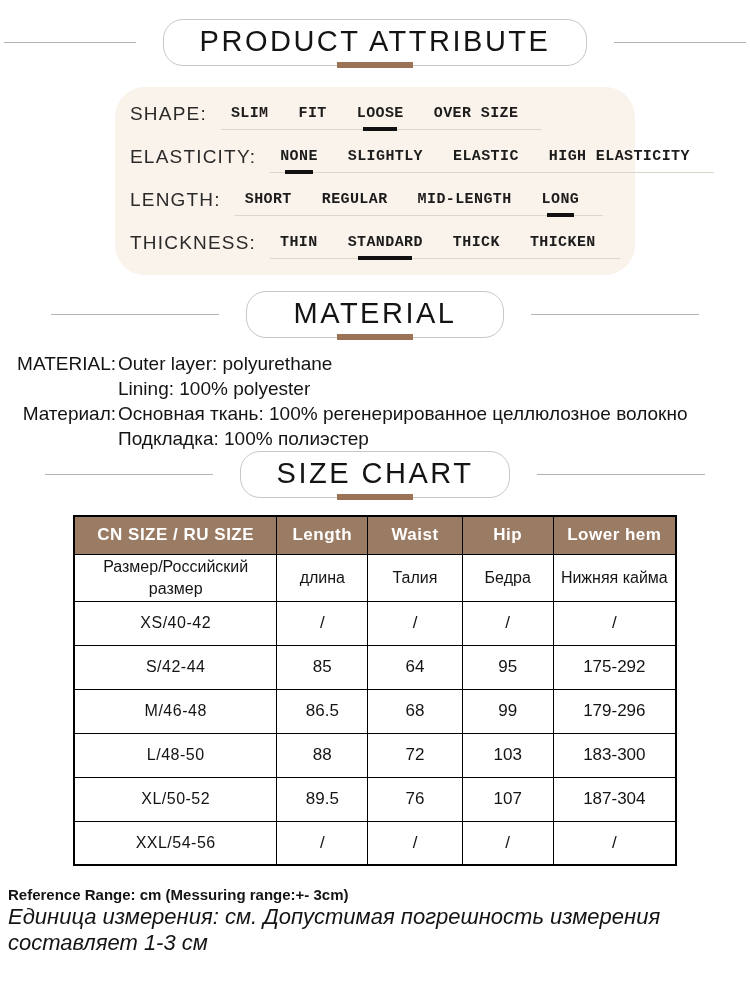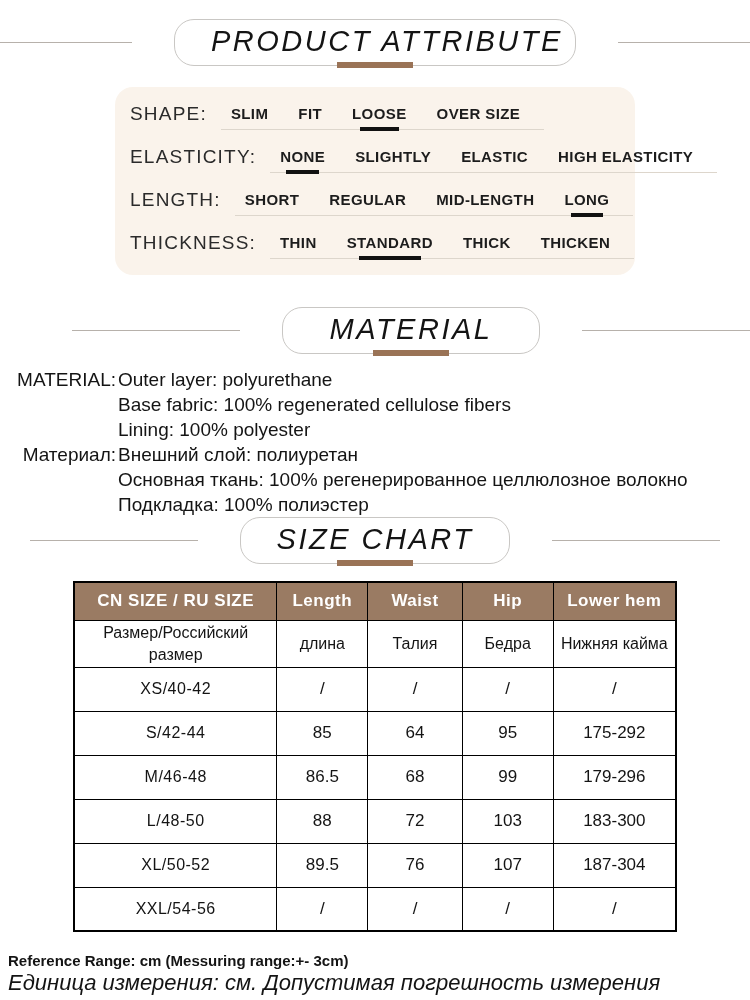--- a/index.html
+++ b/index.html
@@ -3,50 +3,50 @@
 <meta charset="utf-8">
 <style>
   * { margin:0; padding:0; box-sizing:border-box; }
   html,body { width:750px; background:#ffffff; }
   body {
     height:1000px; overflow:hidden; color:#141414;
     font-family:"Liberation Sans","DejaVu Sans",sans-serif;
   }
 
   
-  .title-band { display:flex; align-items:center; justify-content:center; gap:42px;font-style:italic; }
+  .title-band { display:flex; align-items:center; justify-content:center; gap:27px; }
   .band-pa   { margin-top:19px; }
-  .band-mat  { margin-top:32px;justify-content:flex-end; }
+  .band-mat  { margin-top:16px; }
   .band-size { }
   .side-line { height:1px; background:#b7b1ab; flex:none; }
   .band-pa .side-line { width:132px; }
   .band-mat .side-line, .band-size .side-line { width:168px; }
   .pill {
     position:relative; background:#fff; border:1px solid #c9c7c4;
     border-radius:20px; padding:5px 36px 7px; min-width:258px; text-align:center;
   }
   .pill-text { font-size:29px; font-weight:500; letter-spacing:2.5px; white-space:nowrap; }
   .pill-bar {
     position:absolute; left:50%; transform:translateX(-50%); bottom:-3px;
     width:76px; height:6px; background:#9a7356;
   }
 
   
   .attr-card {
     width:520px; margin:21px auto 0; height:188px;
-    background:#faf3eb; border-radius:18px; padding:15px 0 0 15px;
+    background:#faf3eb; border-radius:30px; padding:15px 0 0 15px;
   }
   .attr-row { display:flex; align-items:flex-start; height:43px; }
   .attr-label {
     font-size:19px; letter-spacing:1.2px; color:#2a2a2a;
     white-space:nowrap; margin-right:14px; padding-top:1px;
   }
   .attr-options {
     display:flex; gap:30px; align-items:flex-end;
-    border-bottom:1px solid #ddd6cc; padding:3px 24px 7px 10px;
+    border-bottom:1px solid #ddd6cc; padding:3px 24px 7px 10px;font-family:Liberation Mono, monospace;
   }
   .opt {
     position:relative; font-size:15px; font-weight:600; letter-spacing:.4px;
     color:#1c1c1c; white-space:nowrap;
   }
   .opt.selected::after {
     content:""; position:absolute; left:14%; right:14%; bottom:-9px;
     height:4px; background:#111;
   }
 
@@ -142,28 +142,26 @@
     <span class="pill-bar"></span>
   </div>
   <span class="side-line"></span>
 </div>
 
 <div class="material-block">
   <div class="mat-entry">
     <span class="mat-label">MATERIAL:</span>
     <div class="mat-lines">
       <div>Outer layer: polyurethane</div>
-      <div>Base fabric: 100% regenerated cellulose fibers</div>
       <div>Lining: 100% polyester</div>
     </div>
   </div>
   <div class="mat-entry">
     <span class="mat-label">Материал:</span>
     <div class="mat-lines">
-      <div>Внешний слой: полиуретан</div>
       <div>Основная ткань: 100% регенерированное целлюлозное волокно</div>
       <div>Подкладка: 100% полиэстер</div>
     </div>
   </div>
 </div>
 
 <div class="title-band band-size">
   <span class="side-line"></span>
   <div class="pill">
     <span class="pill-text">SIZE CHART</span>

